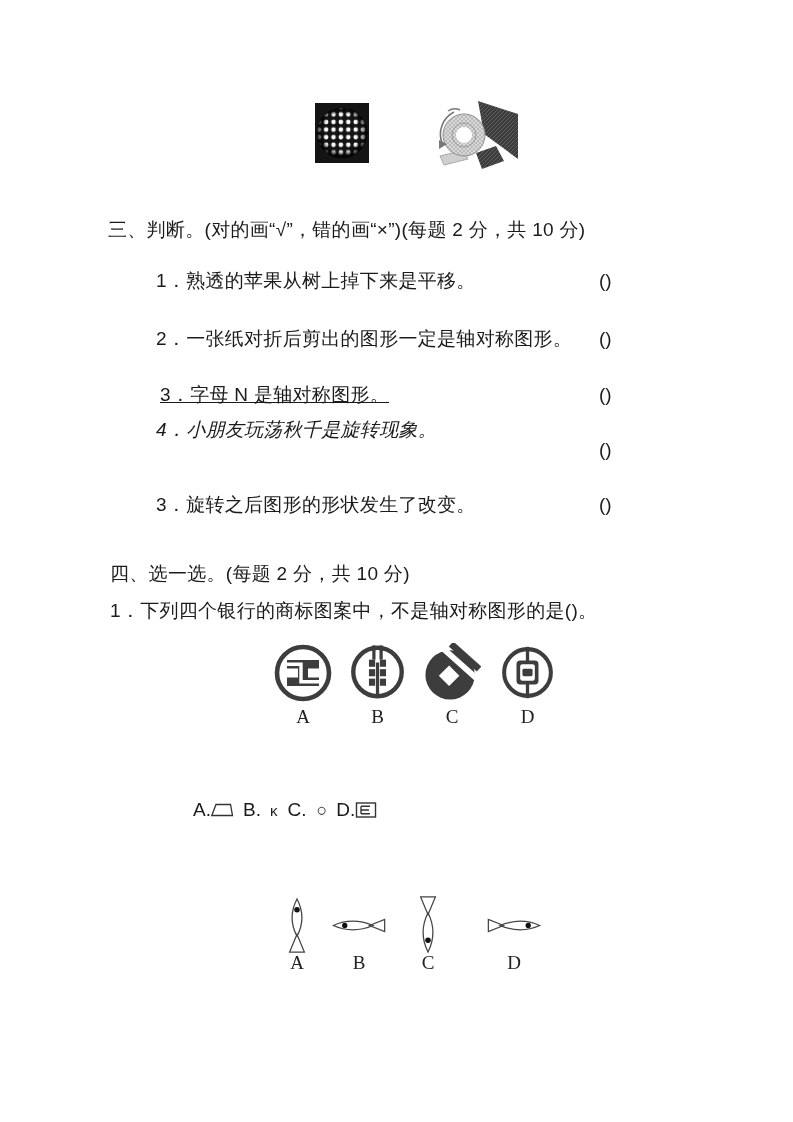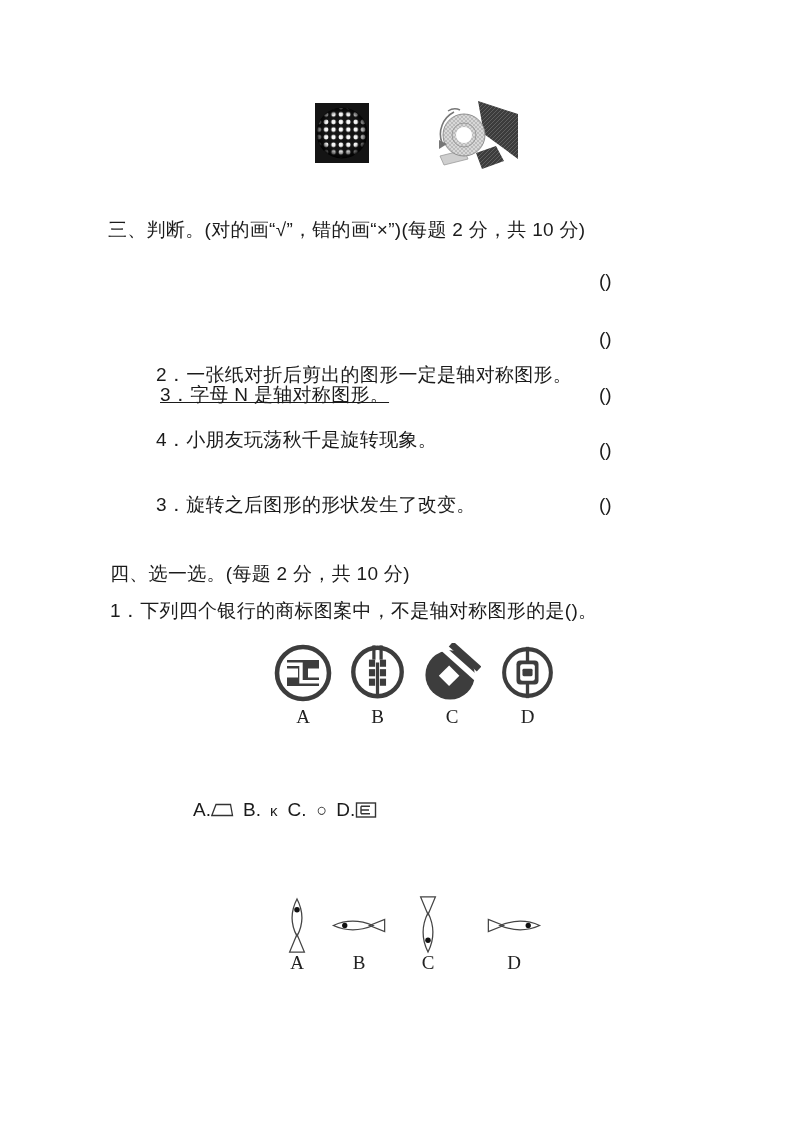--- a/index.html
+++ b/index.html
@@ -61,29 +61,30 @@
     <circle cx="32" cy="36" r="21" fill="url(#hatchL)" stroke="#8f8f8f" stroke-width="1"></circle>
     <circle cx="32" cy="36" r="12" fill="none" stroke="#9b9b9b" stroke-width="1"></circle>
     <circle cx="32" cy="36" r="8" fill="#ffffff"></circle>
     <path d="M22,13 A 25 25 0 0 0 10,44" fill="none" stroke="#777" stroke-width="1.6"></path>
     <polygon points="7,41 15,45 7,50" fill="#777"></polygon>
     <path d="M16,12 q6,-4 12,-1" fill="none" stroke="#777" stroke-width="1.4"></path>
   </svg>
 
   <div class="t" style="left:108px; top:219px;">三、判断。(对的画“√”，错的画“×”)(每题 2 分，共 10 分)</div>
 
+  <div class="t" style="left:156px; top:270px;">1．熟透的苹果从树上掉下来是平移。</div>
   <div class="ans" style="top:270px;">()</div>
 
-  <div class="t" style="left:156px; top:328px;margin-top:36px;">2．一张纸对折后剪出的图形一定是轴对称图形。</div>
+  <div class="t" style="left:156px; top:328px;">2．一张纸对折后剪出的图形一定是轴对称图形。</div>
   <div class="ans" style="top:328px;">()</div>
 
   <div class="t" style="left:160px; top:384px;text-decoration:underline;">3．字母 N 是轴对称图形。</div>
   <div class="ans" style="top:384px;">()</div>
 
-  <div class="t" style="left:156px; top:429px;">4．小朋友玩荡秋千是旋转现象。</div>
+  <div class="t" style="left:156px; top:419px;font-style:italic;">4．小朋友玩荡秋千是旋转现象。</div>
   <div class="ans" style="top:439px;">()</div>
 
   <div class="t" style="left:156px; top:494px;">3．旋转之后图形的形状发生了改变。</div>
   <div class="ans" style="top:494px;">()</div>
 
   <div class="t" style="left:110px; top:563px;">四、选一选。(每题 2 分，共 10 分)</div>
 
   <div class="t" style="left:110px; top:600px;">1．下列四个银行的商标图案中，不是轴对称图形的是()。</div>
 
   <svg class="fig" style="left:273px; top:643px;" width="60" height="60" viewBox="-30 -30 60 60">

